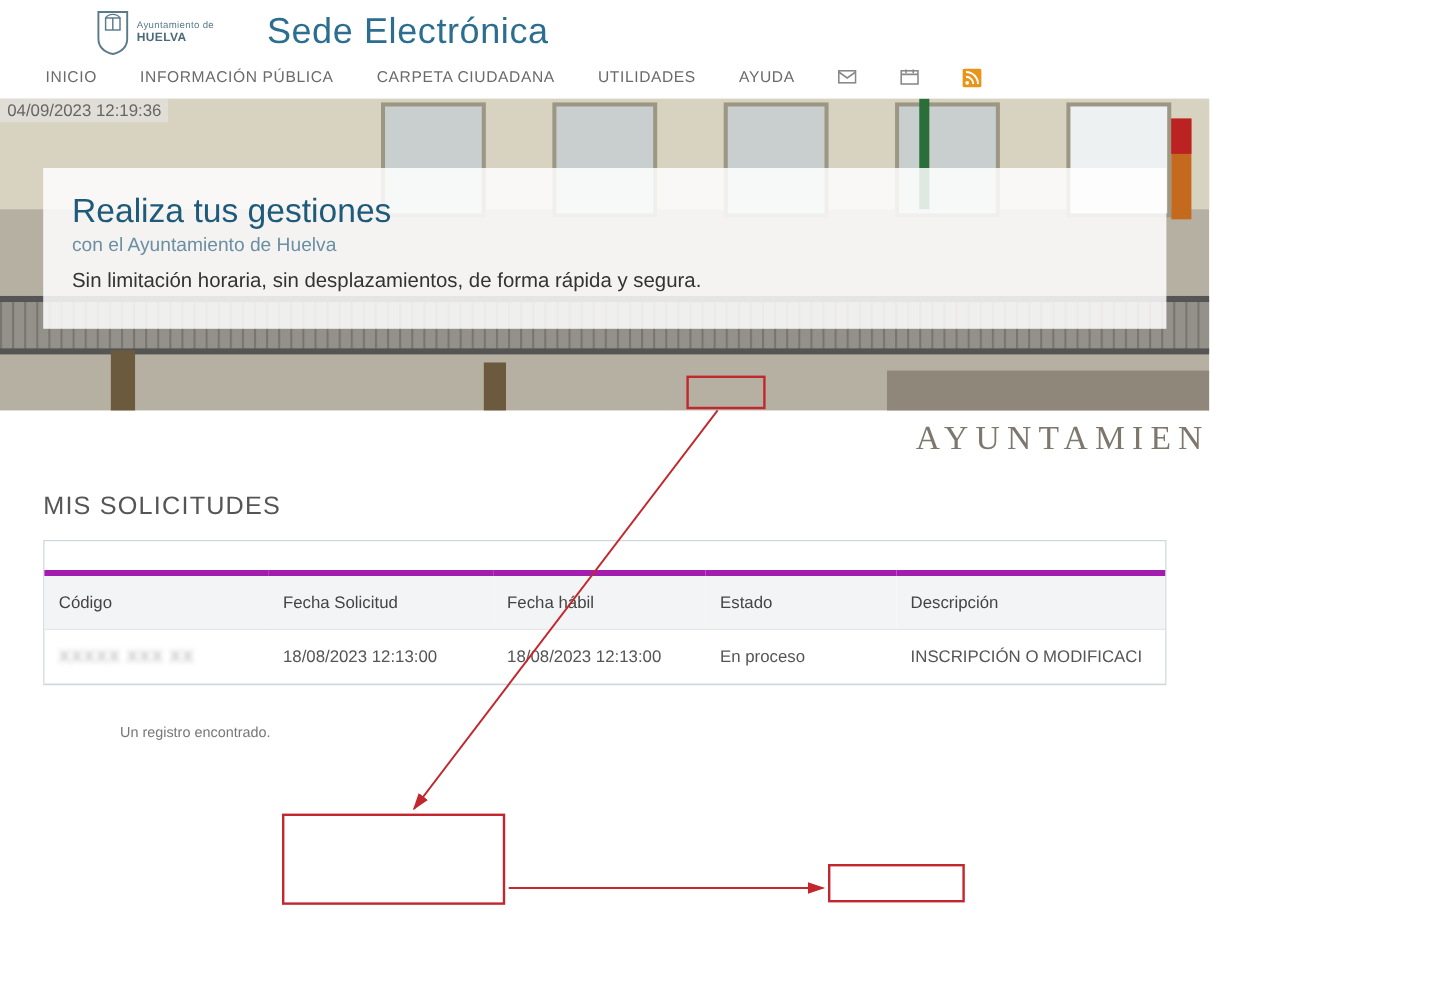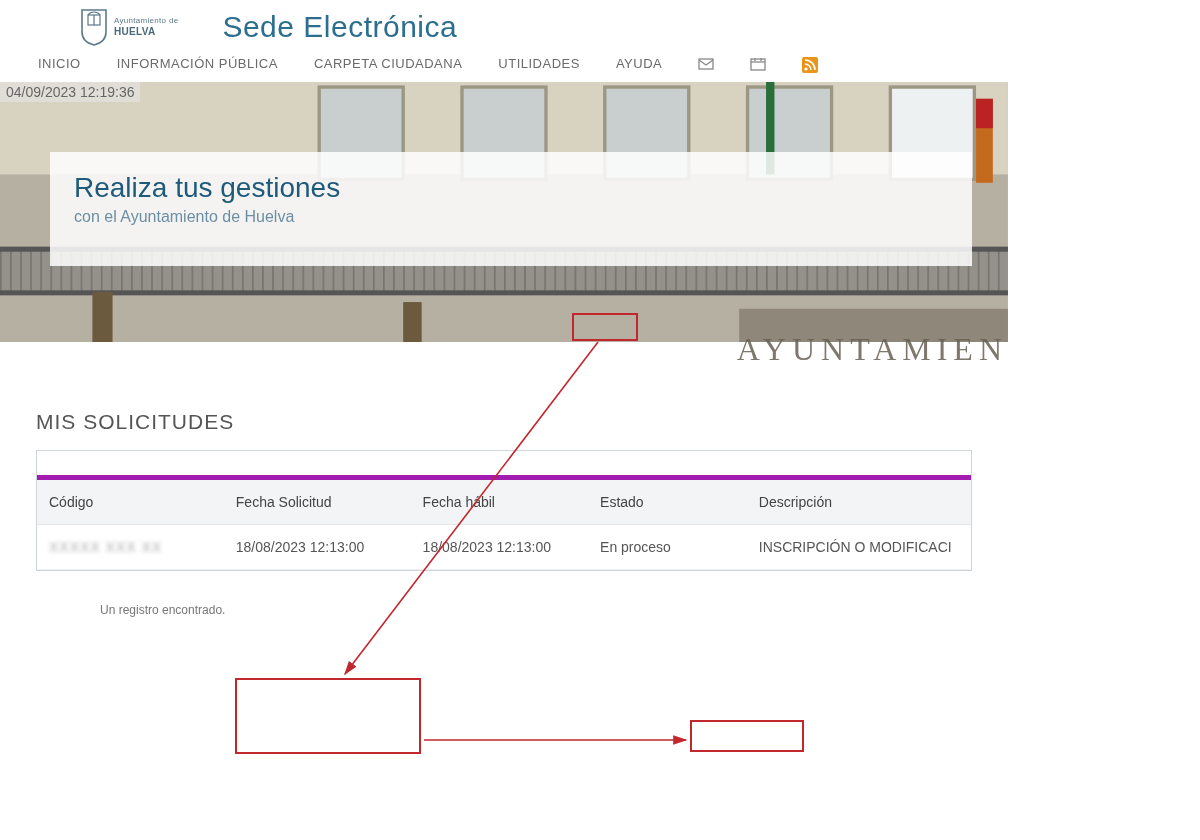--- a/index.html
+++ b/index.html
@@ -25,21 +25,21 @@
 
   .navbar{display:flex;align-items:center;gap:36px;padding:6px 32px 10px 38px;font-size:13px;color:#6a6a6a;border-bottom:1px solid transparent;}
   .navbar .item{letter-spacing:0.5px;cursor:pointer;}
   .nav-icon{width:16px;height:14px;display:inline-block;}
   .nav-icon.orange{color:#e08a1c;}
 
   
   .hero{position:relative;height:310px;overflow:hidden;}
   .hero-bg{position:absolute;inset:0;}
   .timestamp{position:absolute;top:0;left:0;font-size:14px;color:#666;background:rgba(230,230,230,0.6);padding:2px 6px;}
-  .hero-card{position:absolute;left:36px;right:36px;top:70px;background:var(--hero-overlay);padding:20px 28px 30px 24px;margin-left:14px;}
+  .hero-card{position:absolute;left:36px;right:36px;top:58px;background:var(--hero-overlay);padding:20px 28px 30px 24px;}
   .hero-h1{margin:0 0 4px 0;font-size:28px;font-weight:500;color:#1e5a7a;}
   .hero-h2{margin:0 0 10px 0;font-size:16px;font-weight:400;color:#6b8fa3;}
   .hero-p{margin:0;font-size:17px;color:#333;}
   .hero-p .highlight{position:relative;display:inline-block;}
   .red-box{position:absolute;border:2px solid var(--red);pointer-events:none;}
 
   
   .section{padding:18px 36px 0 36px;}
   .section-title{font-size:21px;letter-spacing:1px;color:#555;margin:0 0 16px 0;font-weight:400;}
   .panel{border:1px solid var(--border);padding:24px 0 0 0;margin-bottom:22px;}
@@ -134,27 +134,30 @@
       <rect x="1162" y="20" width="20" height="100" fill="#c46a1e"></rect>
       <rect x="1162" y="20" width="20" height="35" fill="#b22"></rect>
 
       <rect x="880" y="270" width="320" height="40" fill="#8f887a"></rect>
 
       <rect x="110" y="250" width="24" height="60" fill="#6b5a3e"></rect>
       <rect x="480" y="262" width="22" height="48" fill="#6b5a3e"></rect>
     </svg>
     <text x="0" y="0"></text>
     
-    <div style="position:absolute;right:0;bottom:24px;font-size:32px;letter-spacing:6px;color:#676055;opacity:0.85;font-family:Georgia,serif;">AYUNTAMIEN</div>
+    <div style="position:absolute;right:0;bottom:10px;font-size:28px;letter-spacing:6px;color:#676055;opacity:0.85;font-family:Georgia,serif;">AYUNTAMIEN</div>
 
     <div class="timestamp">04/09/2023 12:19:36</div>
 
     <div class="hero-card">
       <h1 class="hero-h1">Realiza tus gestiones</h1>
       <h2 class="hero-h2">con el Ayuntamiento de Huelva</h2>
+      <p class="hero-p">
+        <span>Sin limitación horaria, sin desplazamientos, de forma </span><span class="highlight" id="rapida-word"><span>rápida</span></span><span> y segura.</span>
+      </p>
     </div>
   </div>
 
   <div class="section">
     <h3 class="section-title">MIS SOLICITUDES</h3>
 
     <div class="panel">
 
       <table class="table">
         <thead>

